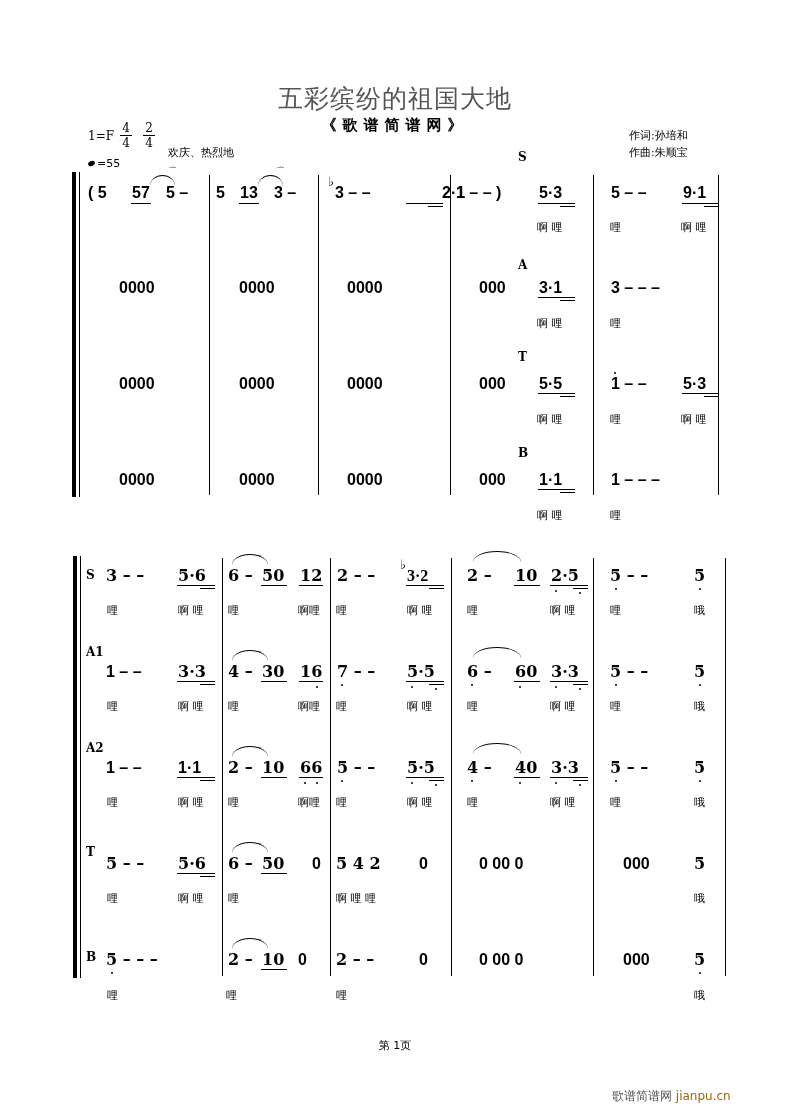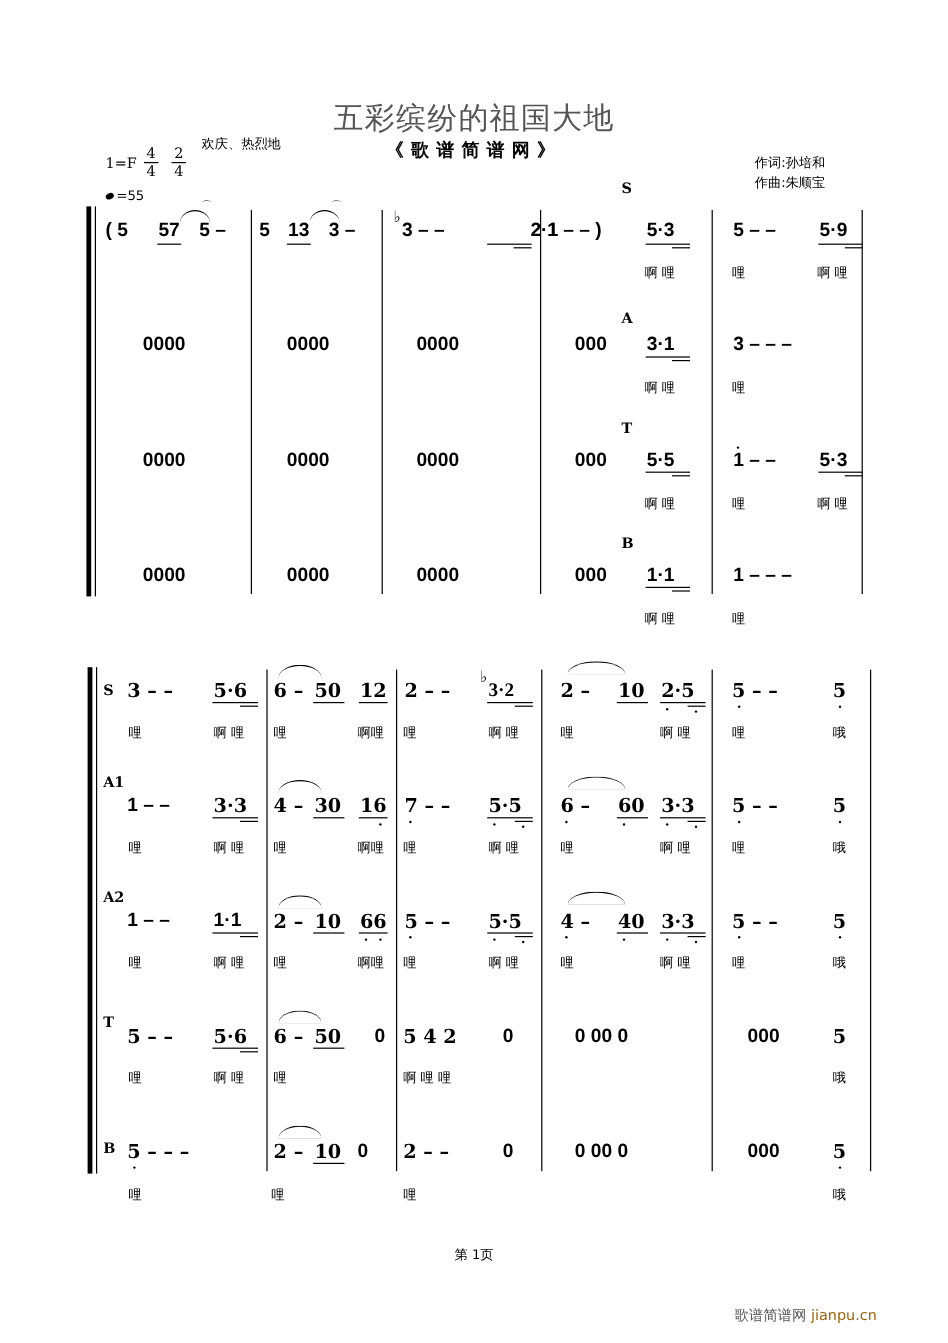--- a/index.html
+++ b/index.html
@@ -3,21 +3,21 @@
 <meta charset="utf-8">
 <style>
   html,body{margin:0;padding:0;background:#fff;}
   body{width:790px;height:1119px;position:relative;overflow:hidden;font-family:"DejaVu Sans",sans-serif;color:#000;}
   .abs{position:absolute;}
   .title{left:0;width:790px;top:82px;text-align:center;font-family:"DejaVu Serif",serif;font-size:25px;color:#555;letter-spacing:1px;}
   .subtitle{left:0;width:790px;top:116px;text-align:center;font-family:"DejaVu Sans",sans-serif;font-size:15px;font-weight:bold;letter-spacing:6px;}
   .key{left:88px;top:129px;font-family:"DejaVu Serif",serif;font-size:12px;}
   .frac{position:absolute;font-family:"DejaVu Serif",serif;font-size:12px;text-align:center;width:12px;line-height:14px;}
   .frac .bar{border-top:1px solid #000;}
-  .tempo-txt{left:168px;top:112px;font-size:11px;}
+  .tempo-txt{left:168px;top:145px;font-size:11px;}
   .credits{left:629px;top:127px;font-size:11px;line-height:17px;}
   .bpm{left:88px;top:157px;font-size:11px;}
   .bpm .dot{display:inline-block;width:7px;height:5px;background:#000;border-radius:50%;transform:rotate(-25deg);margin-right:2px;vertical-align:1px;}
   .bracket{background:#000;width:4px;}
   .thin{background:#000;width:1px;}
   .barline{position:absolute;width:1px;background:#000;}
   .note{position:absolute;font-family:"Liberation Sans",sans-serif;font-weight:bold;font-size:16px;line-height:18px;white-space:pre;}
   .note.serif{font-family:"DejaVu Serif",serif;font-weight:bold;}
   .lyr{position:absolute;font-size:11px;white-space:pre;}
   .voice{position:absolute;font-family:"DejaVu Serif",serif;font-weight:bold;font-size:12px;}
@@ -78,21 +78,21 @@
     <div class="note" style="left:335px;top:184px;">3 – –</div>
     <div class="note" style="left:407px;top:184px;margin-left:35px;">2·1</div>
     <div class="ul" style="left:406px;top:203px;width:37px;"></div>
     <div class="ul" style="left:428px;top:206px;width:15px;"></div>
     <div class="note" style="left:456px;top:184px;">1 – – )</div>
     <div class="note" style="left:539px;top:184px;">5·3</div>
     <div class="ul" style="left:538px;top:203px;width:37px;"></div>
     <div class="ul" style="left:560px;top:206px;width:15px;"></div>
     <div class="lyr" style="left:537px;top:220px;">啊 哩</div>
     <div class="note" style="left:611px;top:184px;">5 – –</div>
-    <div class="note" style="left:683px;top:184px;">5·9</div>
+    <div class="note" style="left:683px;top:184px;">9·1</div>
     <div class="ul" style="left:682px;top:203px;width:37px;"></div>
     <div class="ul" style="left:704px;top:206px;width:15px;"></div>
     <div class="lyr" style="left:610px;top:220px;">哩</div>
     <div class="lyr" style="left:681px;top:220px;">啊 哩</div>
   </div>
 
   <div class="voice" style="left:518px;top:258px;">A</div>
   <div>
     <div class="note" style="left:119px;top:279px;">0000</div>
     <div class="note" style="left:239px;top:279px;">0000</div>

